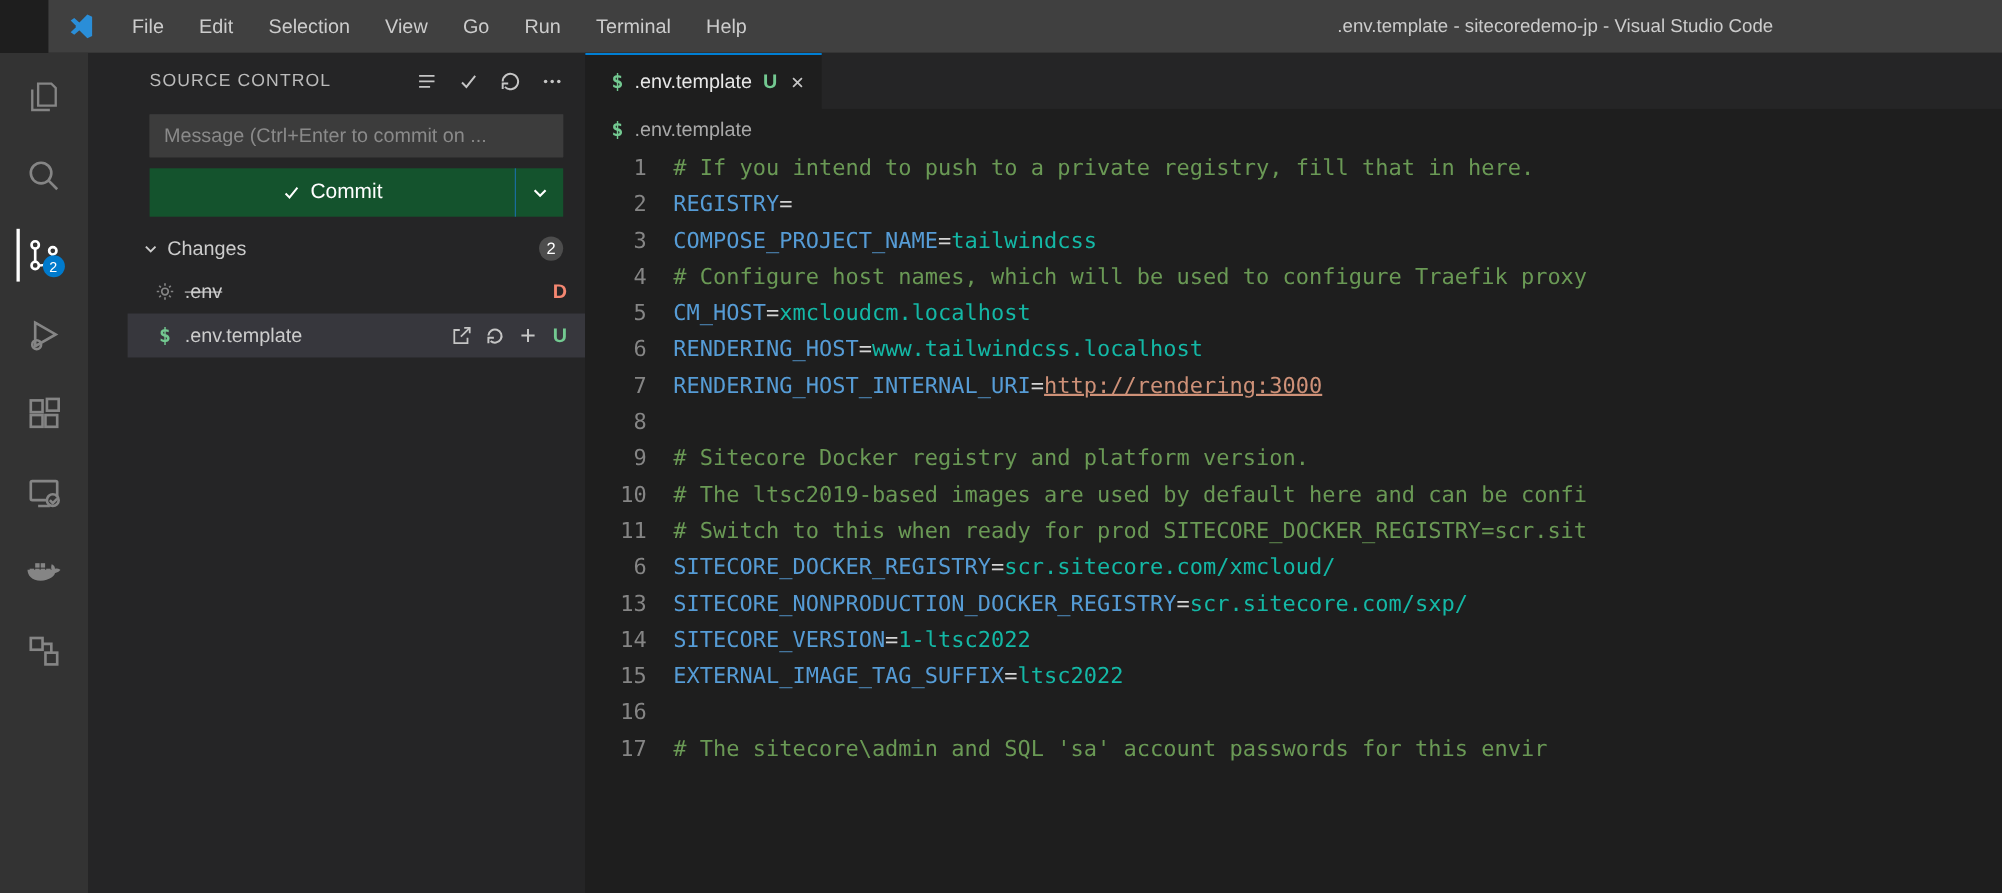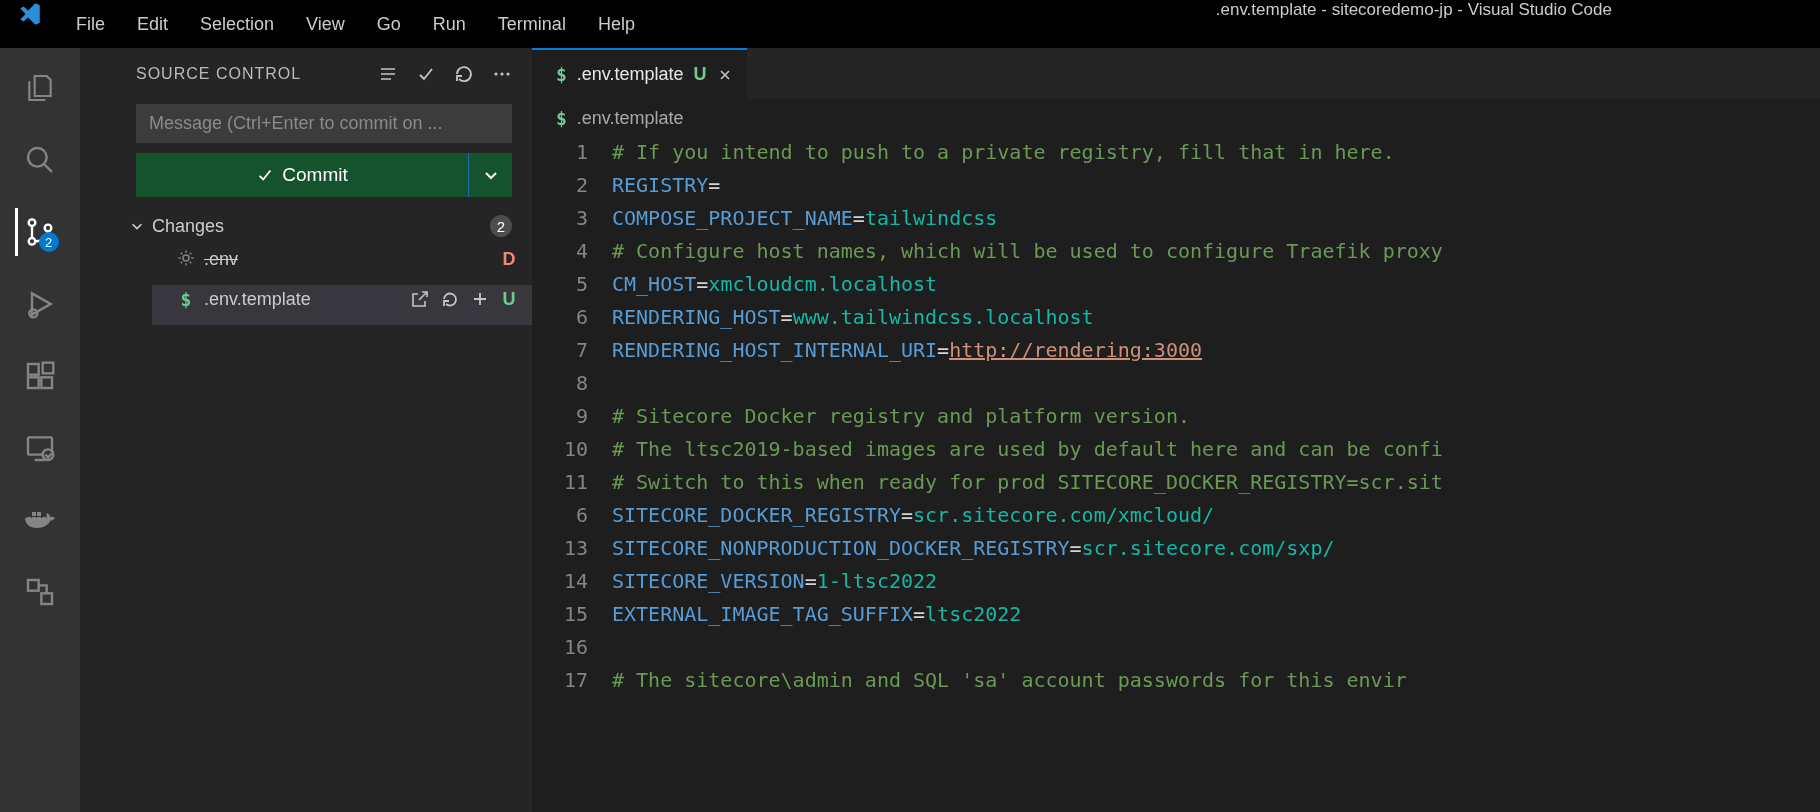--- a/index.html
+++ b/index.html
@@ -8,26 +8,27 @@
   background: #1e1e1e;
   color: #cccccc;
   width: 1820px;
   height: 812px;
   overflow: hidden;
   display: flex;
   flex-direction: column;
 }
 .titlebar {
   height: 48px;
-  background: #000000;
-  display: flex;
-  align-items: flex-start;
+  background: #404040;
+  display: flex;
+  align-items: center;
   padding: 0 8px;
   font-size: 18px;
   color: #cccccc;
+  margin-left: 44px;
 }
 .titlebar .vscode-logo {
   width: 28px; height: 28px;
   margin: 0 16px 0 8px;
   display: flex; align-items:center; justify-content:center;
 }
 .menu-item {
   padding: 0 16px;
   height: 100%;
   display: flex; align-items: center;
@@ -140,25 +141,24 @@
   background: #4d4d4d;
   color: #ffffff;
   border-radius: 12px;
   min-width: 22px; height: 22px;
   display:flex; align-items:center; justify-content:center;
   font-size: 15px;
   padding: 0 6px;
 }
 .file-row {
   display: flex;
-  align-items: flex-start;
+  align-items: center;
   padding: 4px 14px 4px 22px;
   font-size: 18px;
   height: 40px;
-  margin-left: 36px;
 }
 .file-row:hover, .file-row.selected { background: #37373d; }
 .file-icon { width: 24px; display:flex; align-items:center; justify-content:center; margin-right: 6px; }
 .file-name { flex: 1; color: #cccccc; }
 .file-name.deleted { text-decoration: line-through; }
 .file-actions { display: flex; gap: 10px; color: #c5c5c5; margin-right: 10px; }
 .file-actions span { cursor: pointer; }
 .file-status { width: 18px; text-align: center; font-weight: 600; }
 .file-status.D { color: #f48771; }
 .file-status.U { color: #73c991; }

